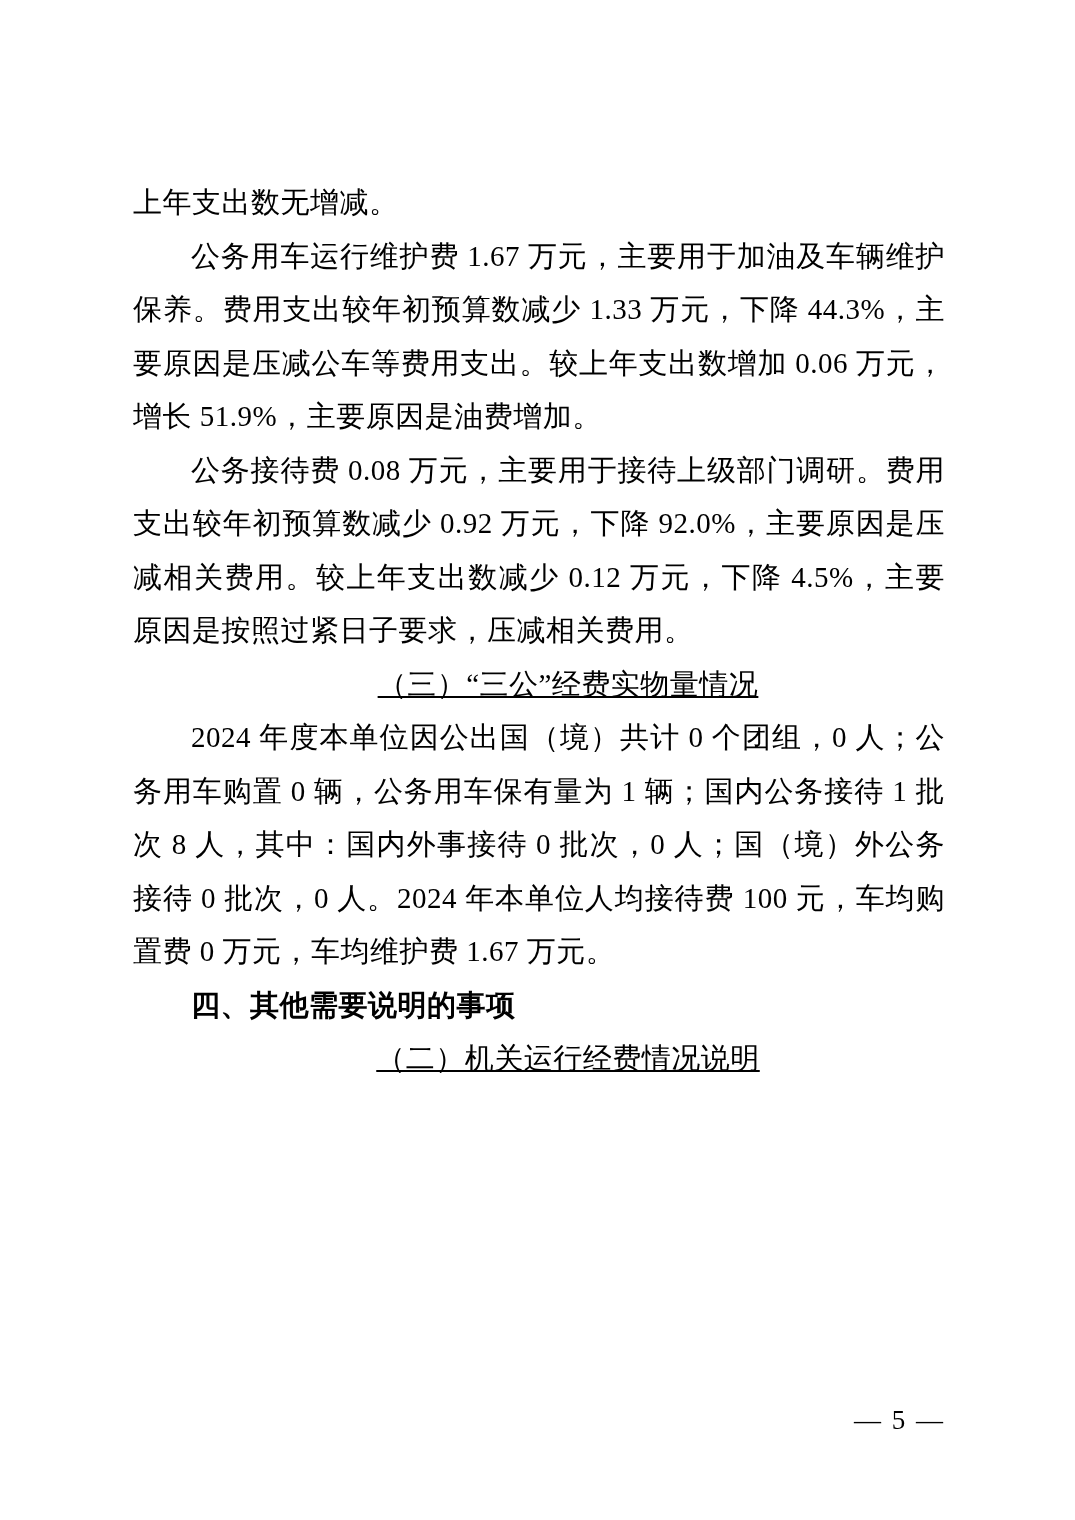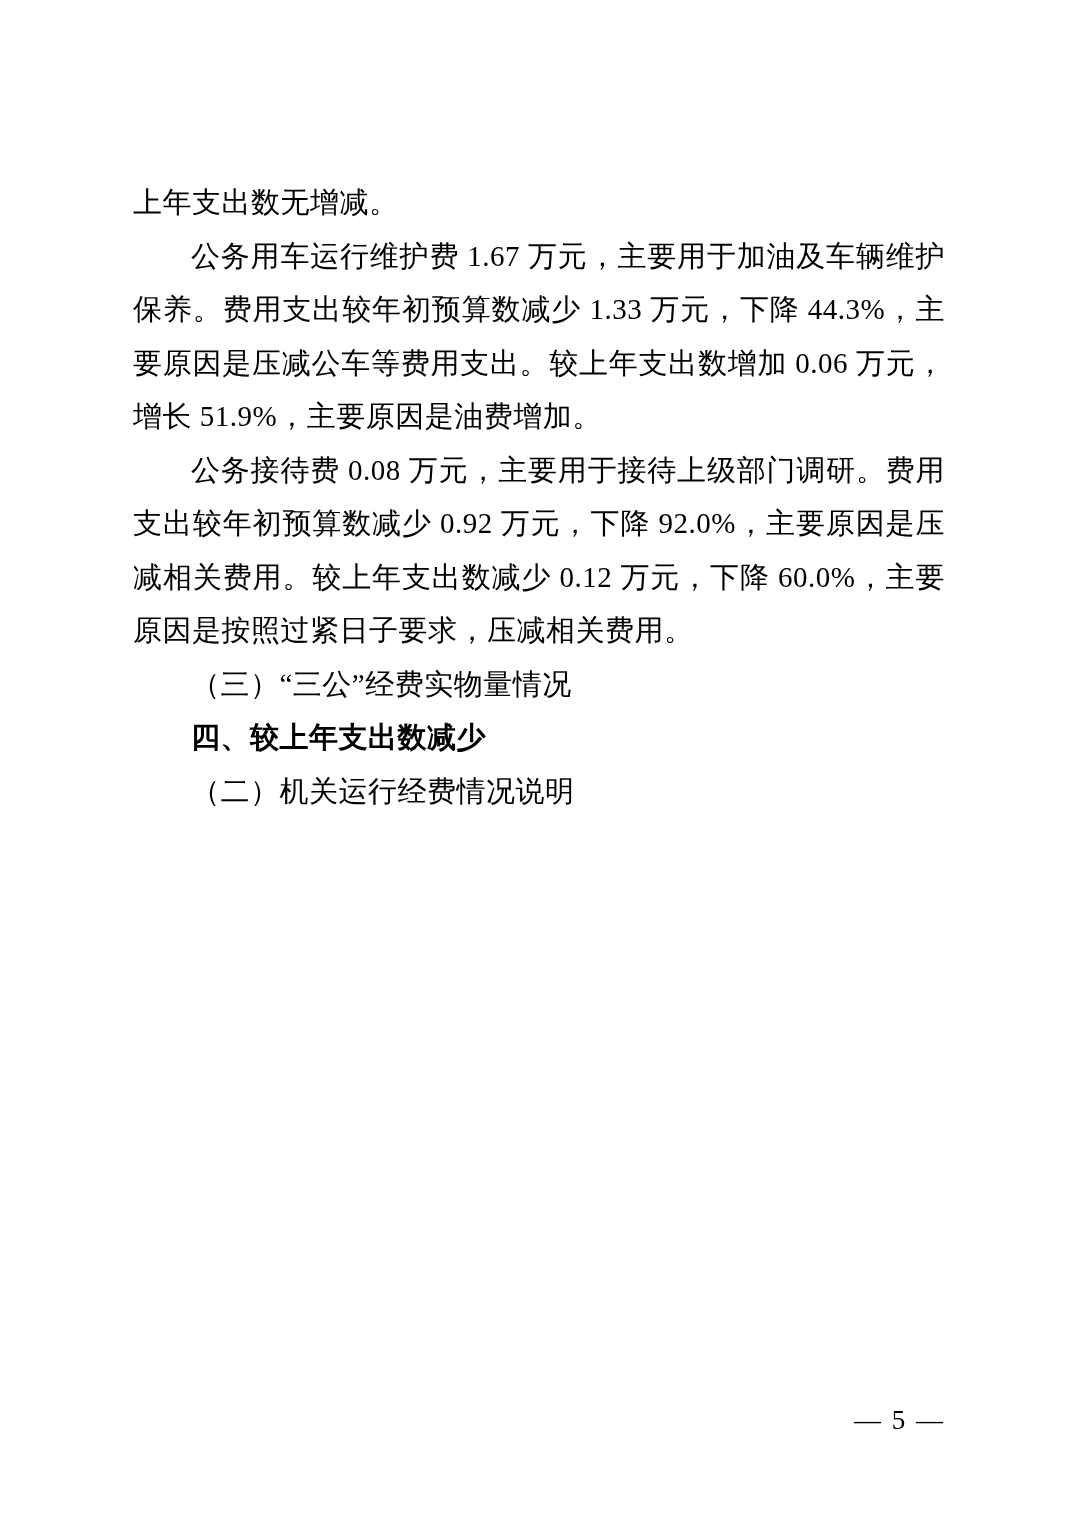--- a/index.html
+++ b/index.html
@@ -37,42 +37,44 @@
   }
   .content p.indent {
     text-indent: 2em;
   }
   .content p.h1 {
     font-family: "Liberation Sans", "DejaVu Sans", sans-serif;
     font-weight: bold;
     text-align: left;
   }
   .content p.sub {
-    text-align: left;
+    text-align: center;
+    text-decoration: underline;
   }
   .footer {
     position: absolute;
     left: 133px;
     top: 1400px;
     width: 812px;
     text-align: right;
     font-size: 27px;
     line-height: 40px;
     letter-spacing: 2px;
   }
 </style>
 </head>
 <body>
 
 <div class="page">
   <div class="content">
     <p class="body">上年支出数无增减。</p>
     <p class="body indent">公务用车运行维护费 1.67 万元，主要用于加油及车辆维护保养。费用支出较年初预算数减少 1.33 万元，下降 44.3%，主要原因是压减公车等费用支出。较上年支出数增加 0.06 万元，增长 51.9%，主要原因是油费增加。</p>
-    <p class="body indent">公务接待费 0.08 万元，主要用于接待上级部门调研。费用支出较年初预算数减少 0.92 万元，下降 92.0%，主要原因是压减相关费用。较上年支出数减少 0.12 万元，下降 60.0%，主要原因是按照过紧日子要求，压减相关费用。</p>
+    <p class="body indent">公务接待费 0.08 万元，主要用于接待上级部门调研。费用支出较年初预算数减少 0.92 万元，下降 92.0%，主要原因是压减相关费用。较上年支出数减少 0.12 万元，下降 4.5%，主要原因是按照过紧日子要求，压减相关费用。</p>
     <p class="sub indent">（三）“三公”经费实物量情况</p>
-    <p class="h1 indent">四、较上年支出数减少</p>
+    <p class="body indent">2024 年度本单位因公出国（境）共计 0 个团组，0 人；公务用车购置 0 辆，公务用车保有量为 1 辆；国内公务接待 1 批次 8 人，其中：国内外事接待 0 批次，0 人；国（境）外公务接待 0 批次，0 人。2024 年本单位人均接待费 100 元，车均购置费 0 万元，车均维护费 1.67 万元。</p>
+    <p class="h1 indent">四、其他需要说明的事项</p>
     <p class="sub indent">（二）机关运行经费情况说明</p>
   </div>
 
   <div class="footer">
     <span>— 5 —</span>
   </div>
 </div>
 
 </body></html>

